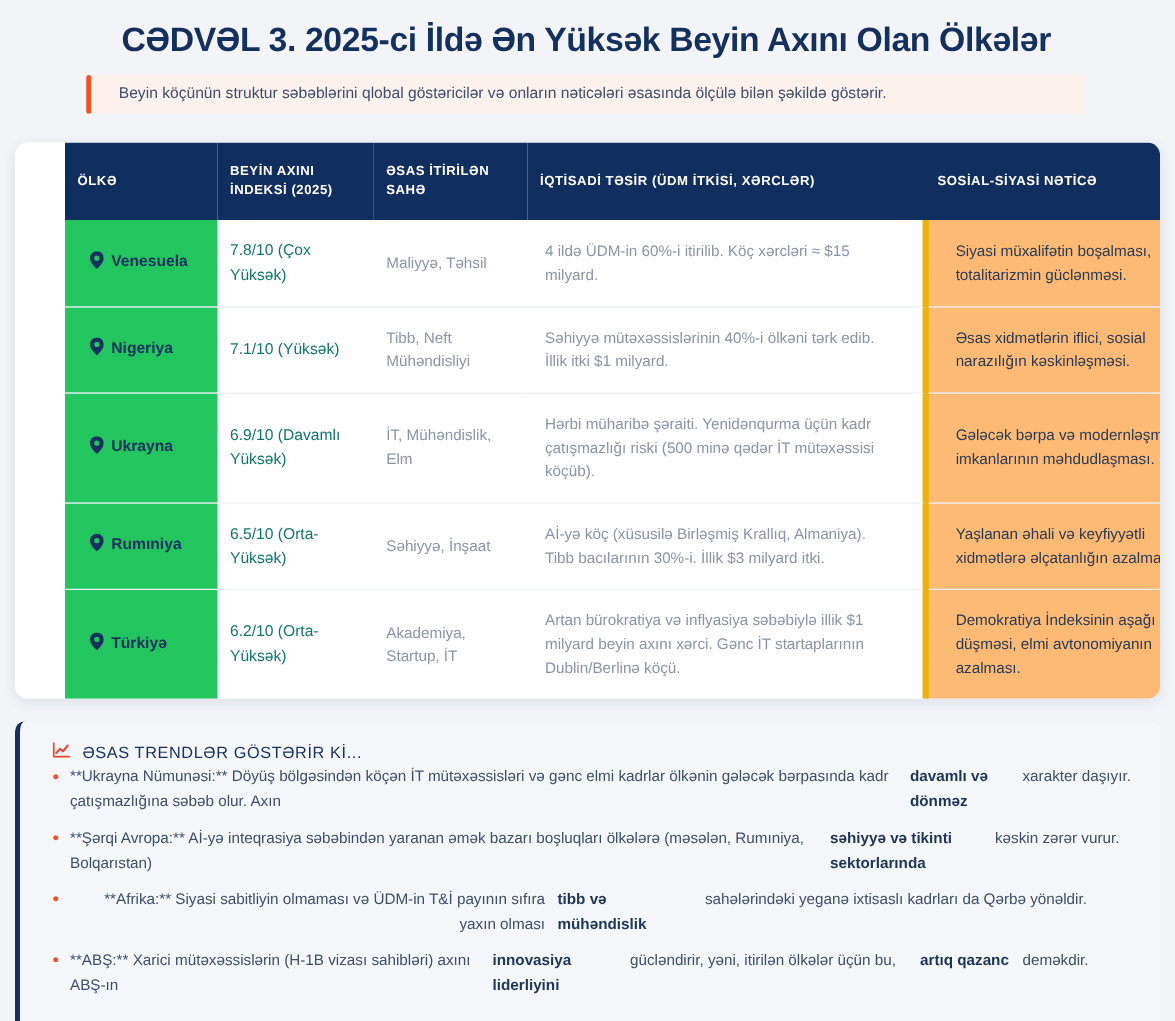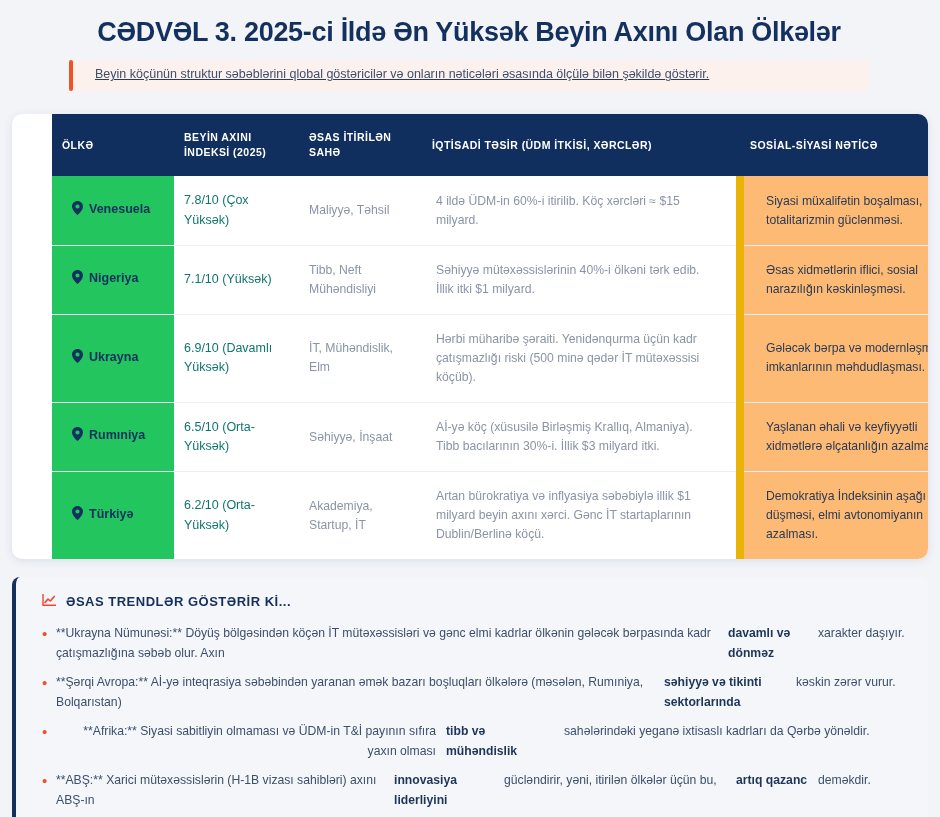--- a/index.html
+++ b/index.html
@@ -28,21 +28,20 @@
     color: #14305f;
     line-height: 1.2;
   }
   .subtitle-wrap {
     margin: 12px auto 0 auto;
     width: 800px;
     display: flex;
     align-items: stretch;
     background: #fdf1ee;
     border-radius: 2px;
-    text-decoration: underline;
   }
   .subtitle-bar {
     width: 4px;
     background: #ef5225;
     flex: 0 0 4px;
     border-radius: 2px;
   }
   .subtitle-text {
     padding: 6px 14px 7px 22px;
     font-size: 12.5px;
@@ -108,21 +107,21 @@
     font-weight: normal;
     font-size: 12.5px;
   }
   td.c-field {
     color: #8a94a6;
   }
   td.c-economic {
     color: #8a94a6;
     padding-left: 14px;
     padding-right: 22px;
-    border-right: 8px solid #eab308;
+    border-right: 5px solid #eab308;
   }
   td.c-social {
     background: #fdba74;
     color: #2b3a55;
     padding-left: 22px;
     padding-right: 18px;
   }
   thead th.col-economic { border-right: none; }
 
   
@@ -132,24 +131,24 @@
     border-left: 4px solid #14305f;
     border-radius: 8px;
     padding: 16px 18px 18px 18px;
     min-height: 220px;
   }
   .trends-title {
     display: flex;
     align-items: center;
     gap: 9px;
     font-size: 13px;
-    font-weight: bold;
+    font-weight: normal;
     letter-spacing: 0.5px;
     color: #14305f;
-    margin-bottom: 14px;
+    margin-bottom: 2px;
     padding-left: 8px;
   }
   .trend-item {
     display: flex;
     align-items: flex-start;
     margin-bottom: 10px;
     padding-left: 8px;
   }
   .trend-bullet {
     color: #ef5225;

